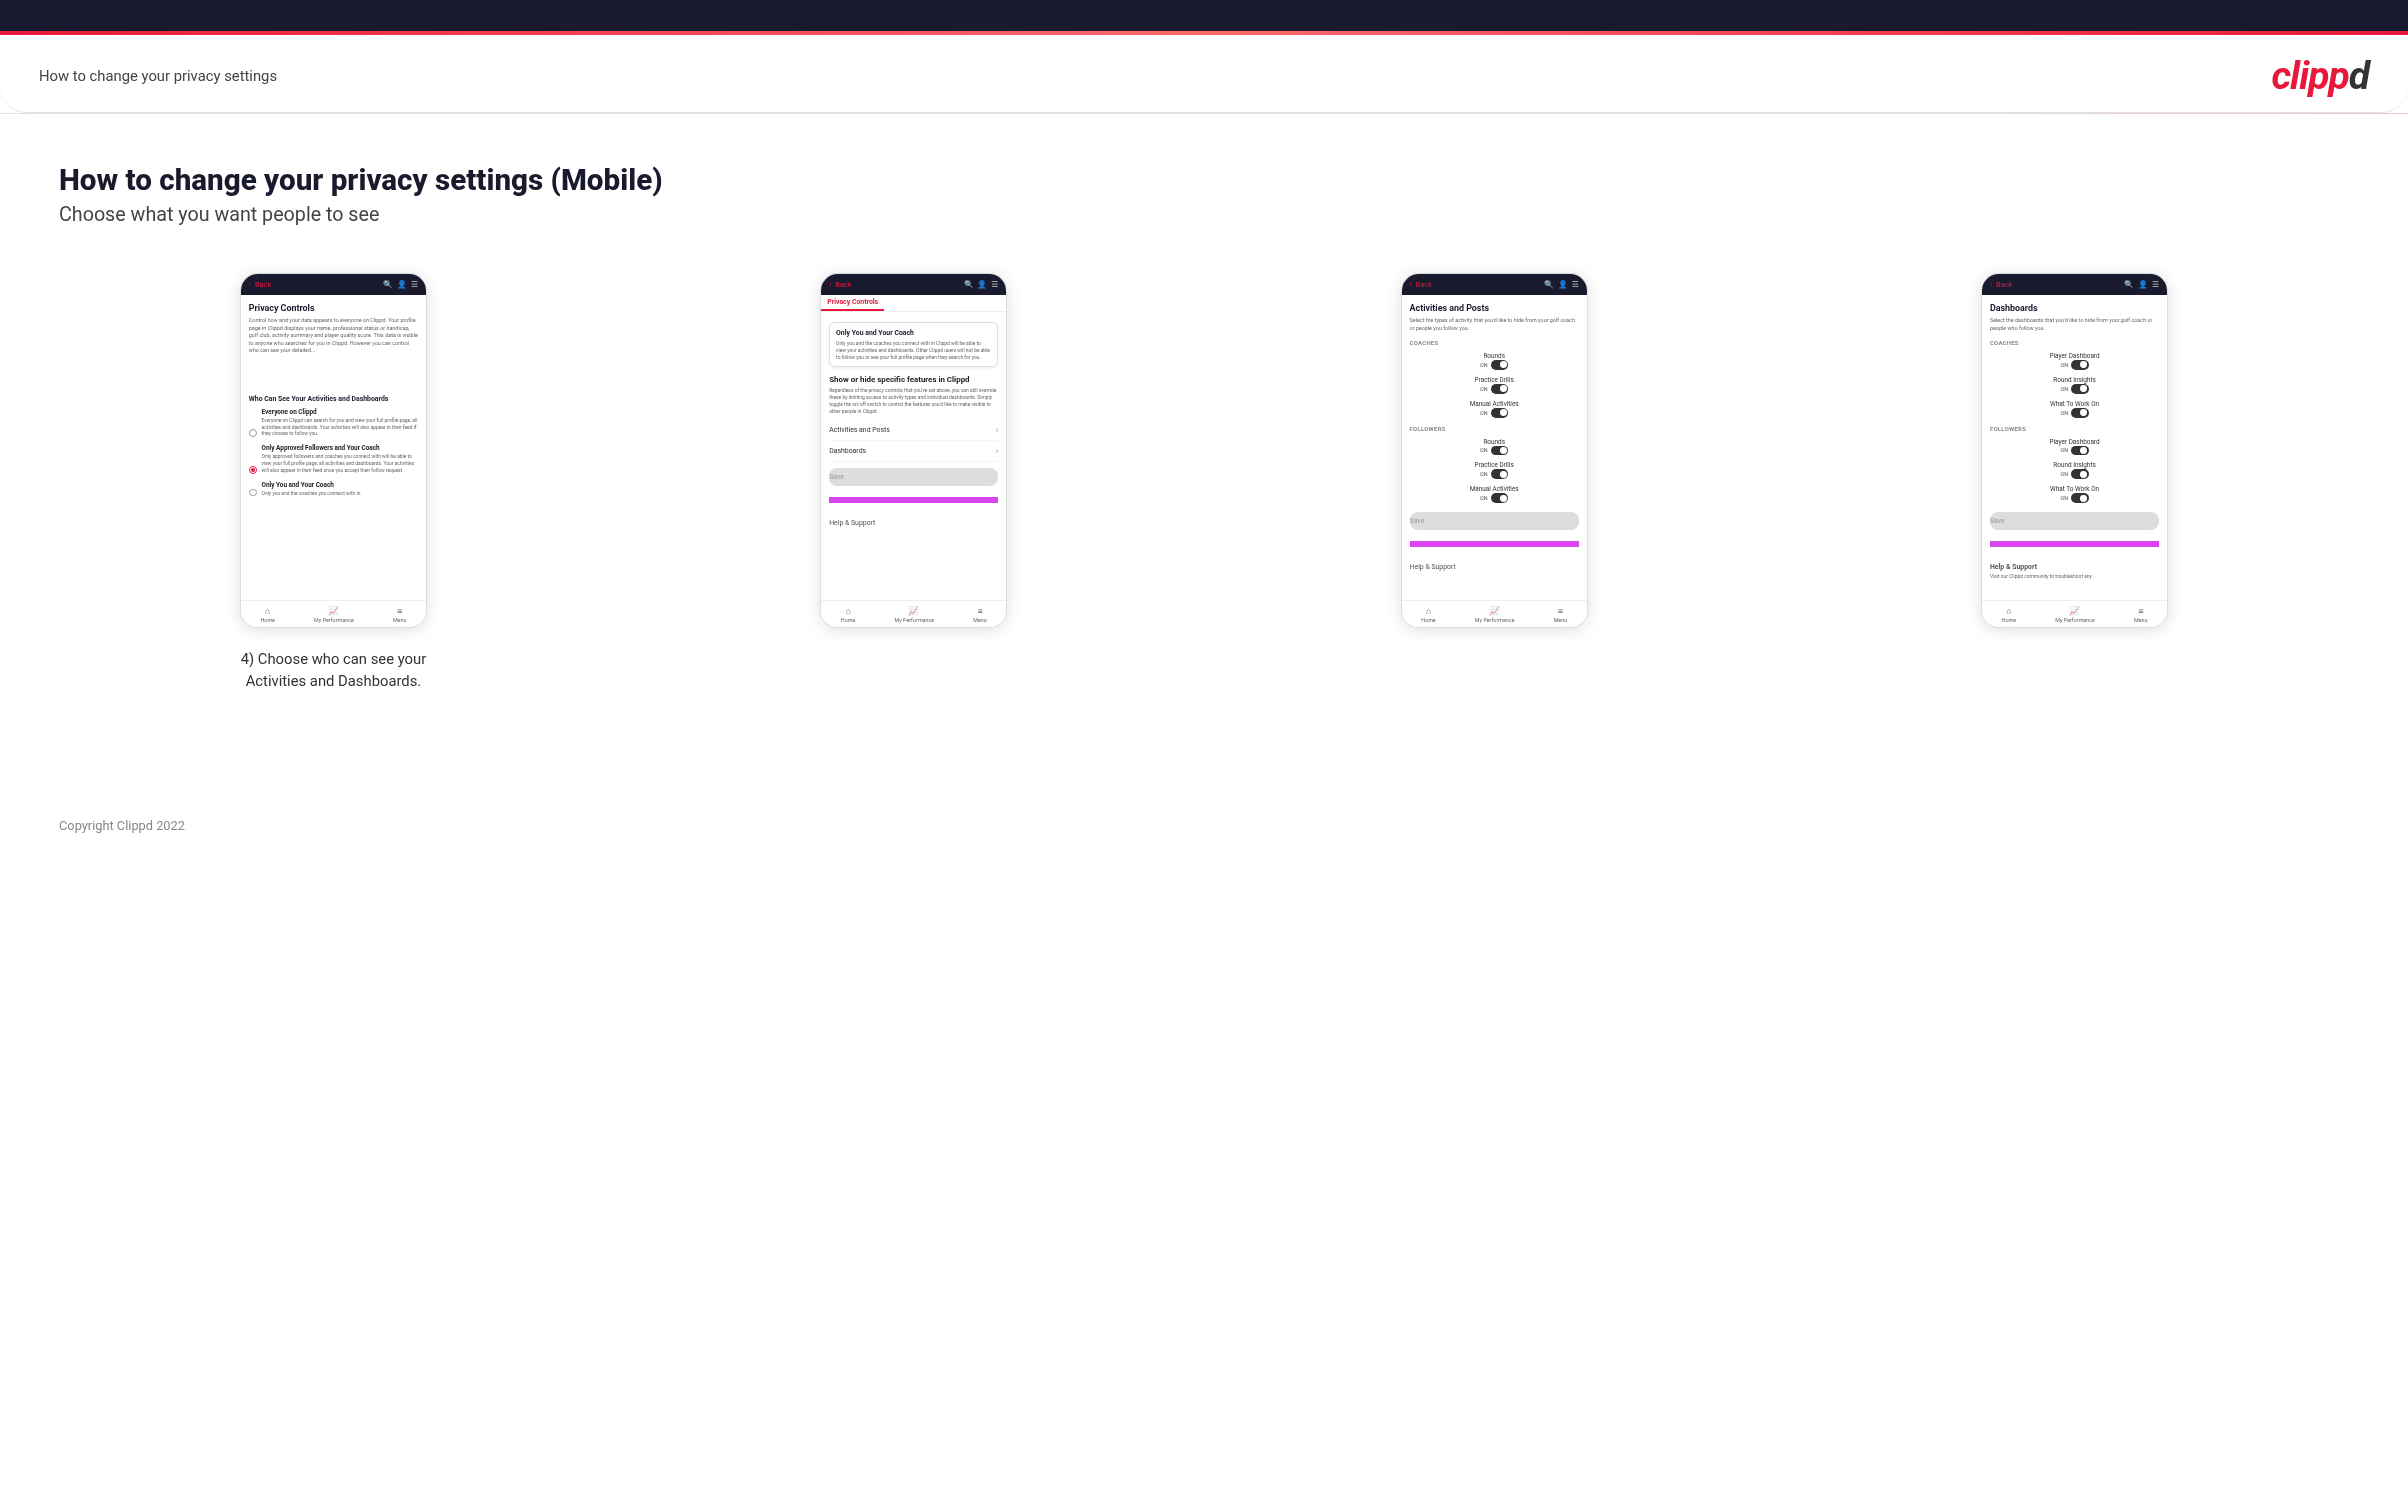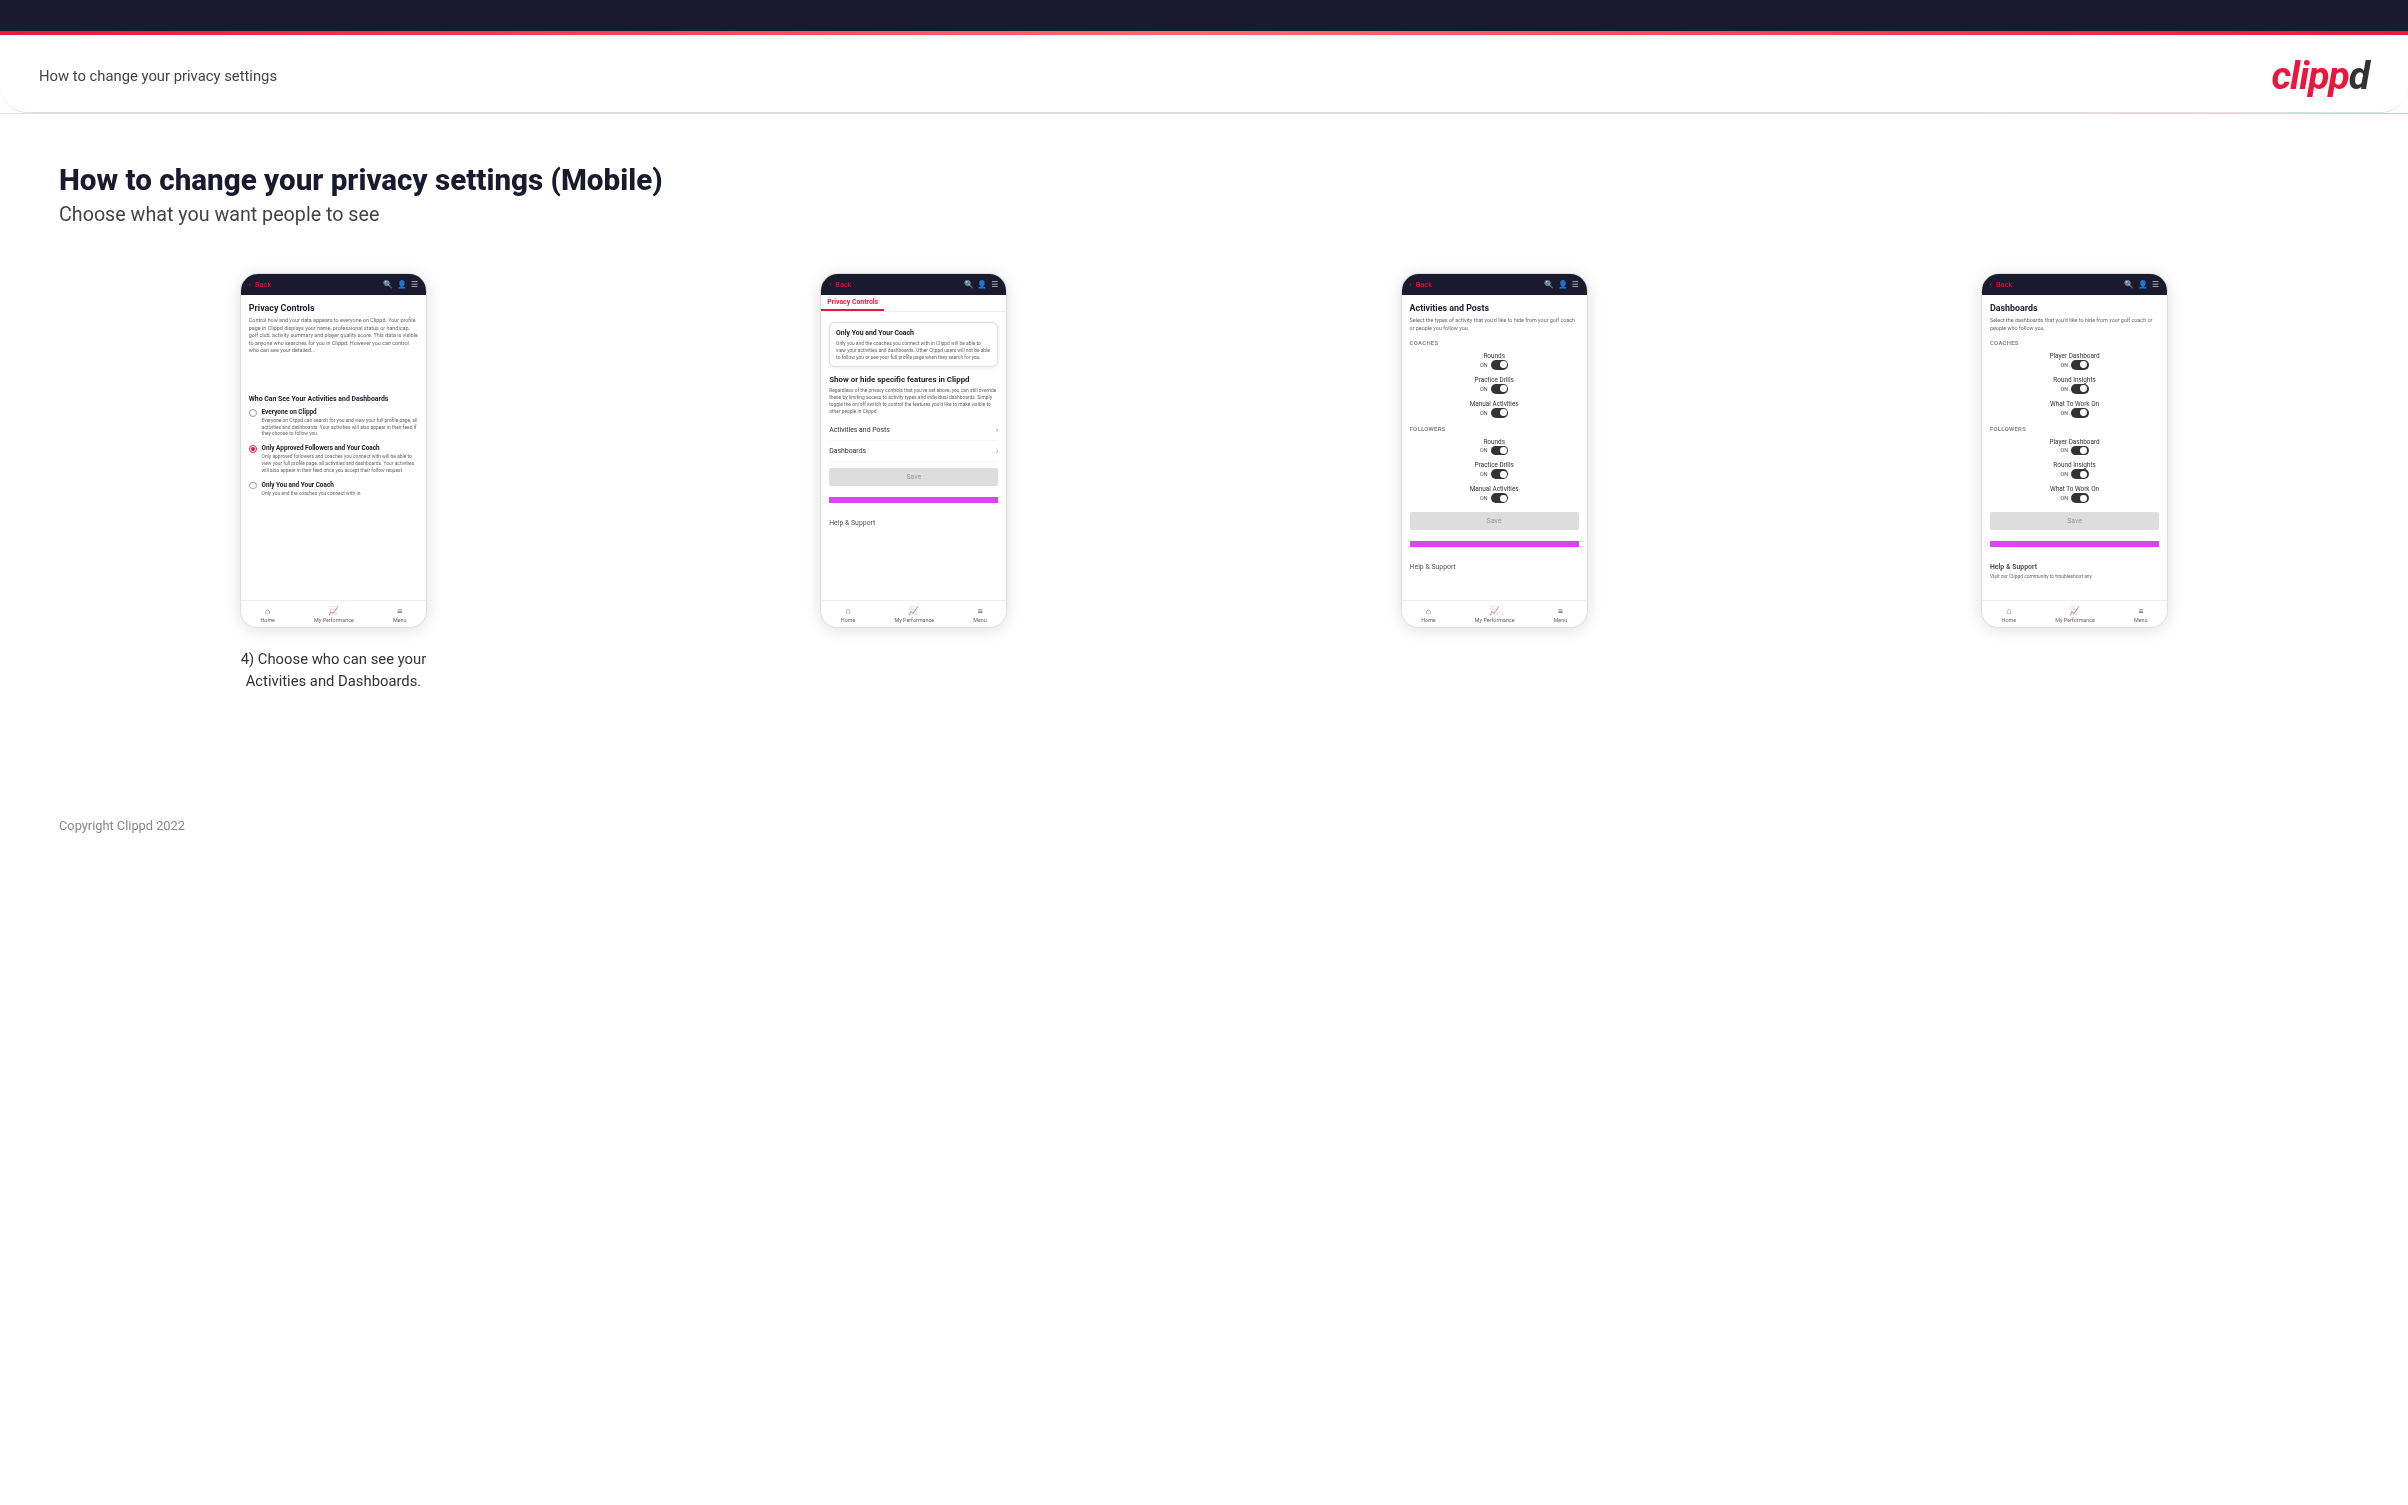--- a/index.html
+++ b/index.html
@@ -147,21 +147,21 @@
     .mockup-section-desc {
       font-size: 5.4px;
       color: #666;
       line-height: 1.4;
       margin-bottom: 7.9px;
     }
 
     
     .mockup-radio-option {
       display: flex;
-      align-items: flex-start;
+      align-items: flex-end;
       gap: 4.9px;
       margin-bottom: 6.9px;
     }
     .mockup-radio {
       width: 7.9px;
       height: 7.9px;
       border-radius: 50%;
       border: 1.5px solid #999;
       margin-top: 1px;
       flex-shrink: 0;
@@ -314,25 +314,24 @@
       font-size: 6.4px;
       color: #333;
       flex-direction: column;
     }
 
     
     .mockup-save-btn {
       background: #ddd;
       color: #999;
       border: none;
-      border-radius: 2px;
+      border-radius: 8px;
       padding: 4.9px 0;
       width: 100%;
       font-size: 6.9px;
-      text-align: center;
       margin-top: 5.9px;
     }
 
     
     .mockup-help {
       font-size: 6.9px;
       color: #555;
       padding: 16px 0 0;
       border-top: 6px solid #d946ef;
       margin-top: 11px;

